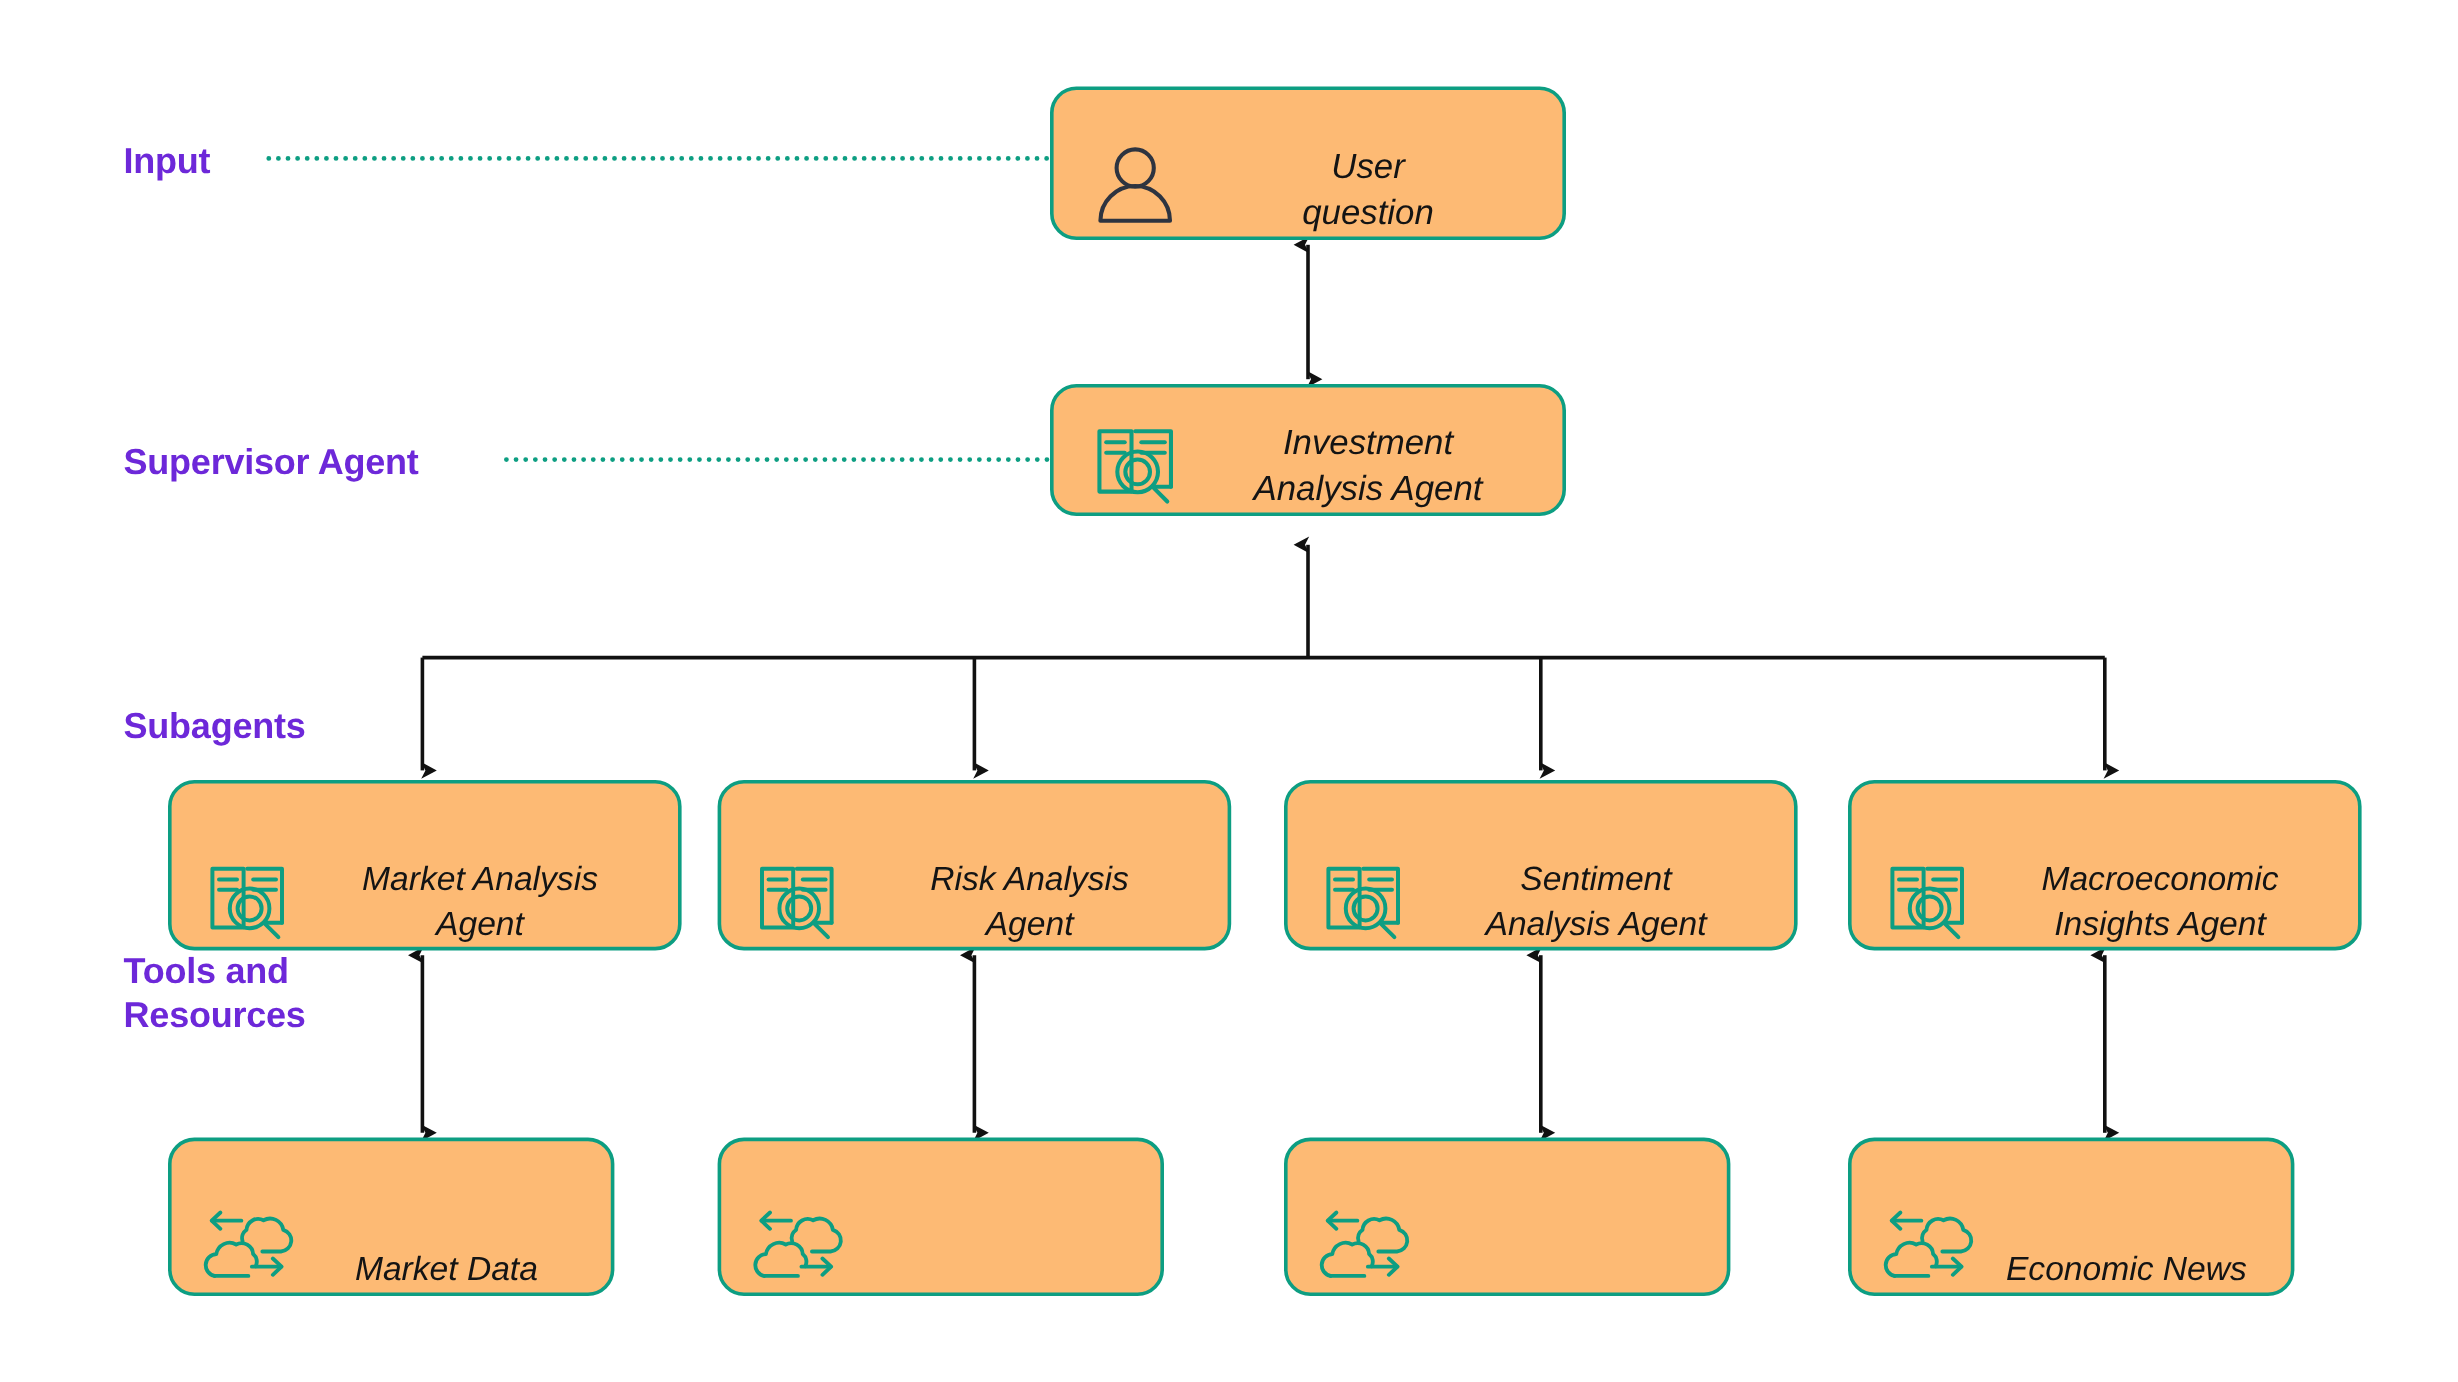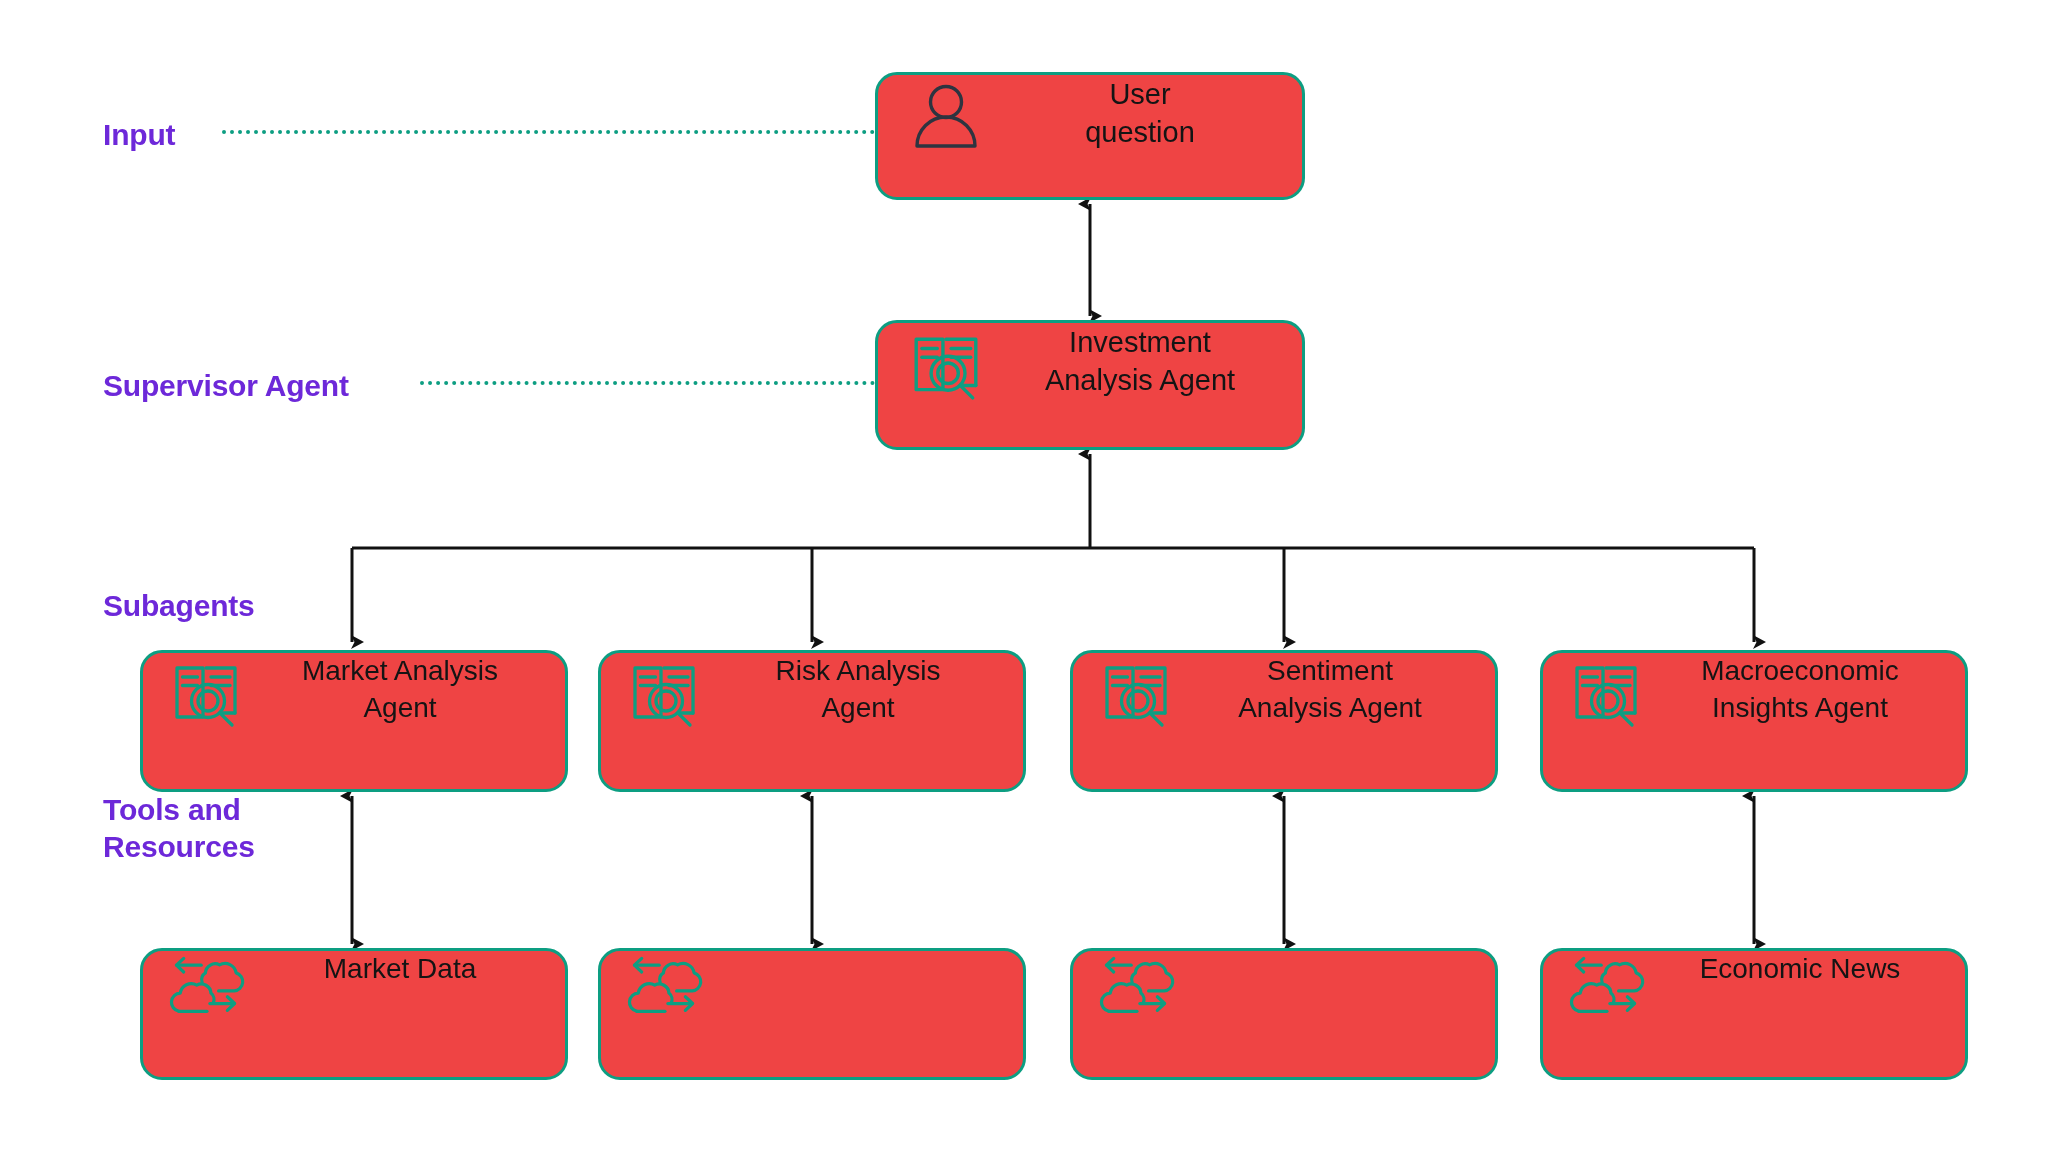--- a/index.html
+++ b/index.html
@@ -47,24 +47,25 @@
   }
   #leader-input      { left: 222px; top: 130px; width: 653px; }
   #leader-supervisor { left: 420px; top: 381px; width: 455px; }
 
   
   .node {
     position: absolute;
     box-sizing: border-box;
     border: 3px solid #0d9e82;
     border-radius: 22px;
-    background: #ef4444;
+    background: #fdba74;
     display: flex;
-    align-items: flex-start;
+    align-items: flex-end;
     z-index: 3;
+    font-style: italic;
   }
   .node .node-icon {
     flex: 0 0 auto;
     display: flex;
     align-items: center;
     justify-content: center;
   }
   .node .node-label {
     flex: 1 1 auto;
     text-align: center;
@@ -78,37 +79,37 @@
   
   #node-user {
     left: 875px; top: 72px; width: 430px; height: 128px;
     padding-left: 22px;
   }
   #node-user .node-icon { width: 92px; height: 84px; }
   #node-user .node-label { font-size: 29px; }
 
   
   #node-supervisor {
-    left: 875px; top: 320px; width: 430px; height: 130px;
+    left: 875px; top: 320px; width: 430px; height: 110px;
     padding-left: 22px;
   }
   #node-supervisor .node-icon { width: 92px; height: 84px; }
   #node-supervisor .node-label { font-size: 29px; }
 
   
   .node.agent {
     top: 650px; width: 428px; height: 142px;
     padding-left: 20px;
   }
   .node.agent .node-icon { width: 86px; height: 80px; }
   .node.agent .node-label { font-size: 28px; }
 
   
   .node.tool {
-    top: 948px; width: 428px; height: 132px;
+    top: 948px; width: 372px; height: 132px;
     padding-left: 20px;
   }
   .node.tool .node-icon { width: 86px; height: 74px; }
   .node.tool .node-label { font-size: 28px; }
 
   .col0 { left: 140px; }
   .col1 { left: 598px; }
   .col2 { left: 1070px; }
   .col3 { left: 1540px; }
 

